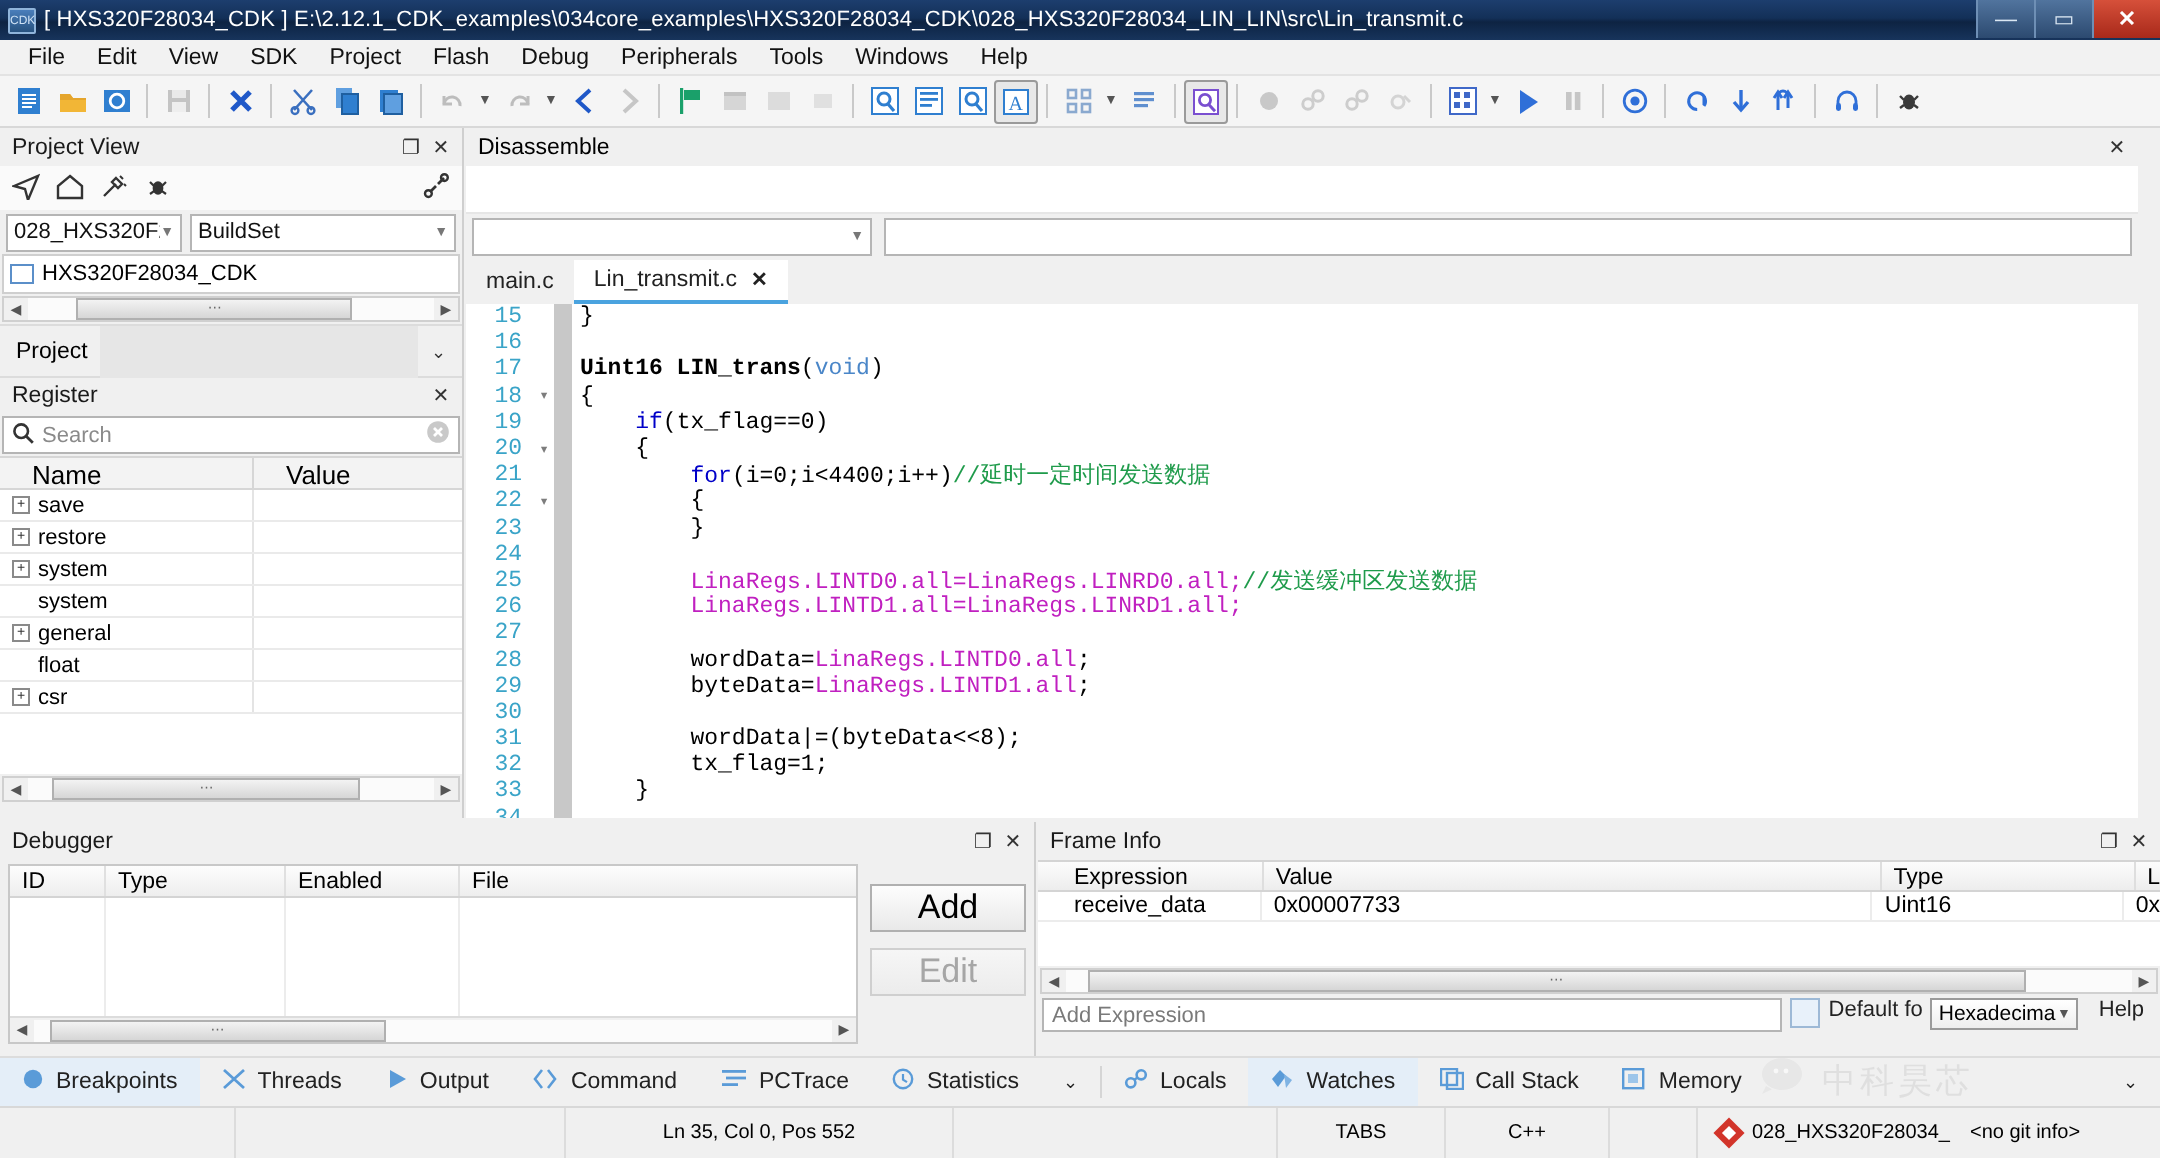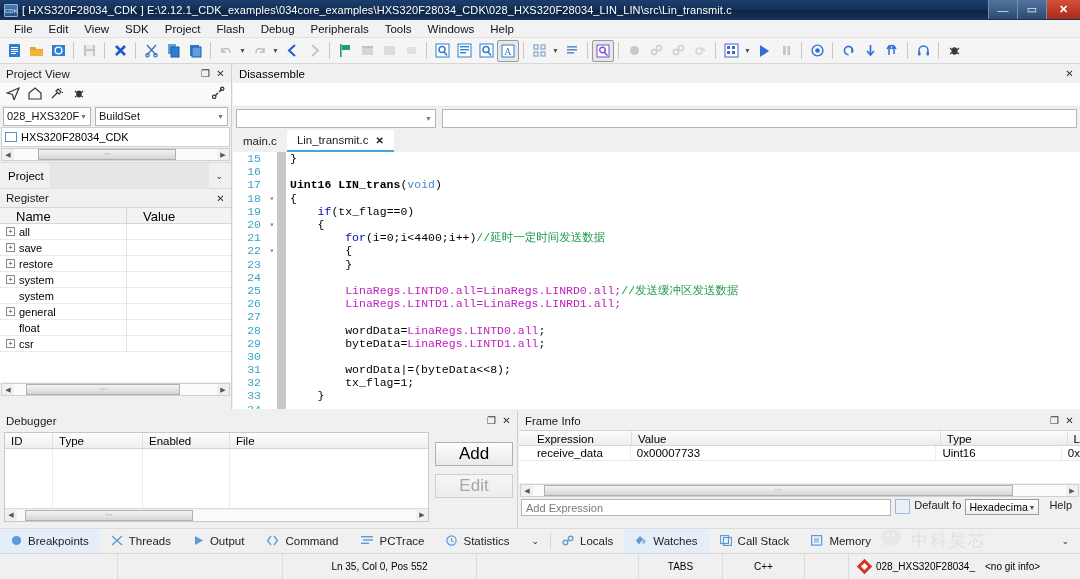--- a/index.html
+++ b/index.html
@@ -98,21 +98,21 @@
   .rh-val { flex:1; }
   .reg-row { height:16px; display:flex; border-bottom:1px solid #eaeaea; }
   .reg-row .c1 { width:127px; border-right:1px solid #e4e4e4; display:flex; align-items:center;
                  padding-left:6px; font-size:11px;}
   .reg-row .c2 { flex:1; }
   .exp { width:9px;height:9px;border:1px solid #8a8a8a; background:#fff; font-size:7px;
          line-height:7px; text-align:center; margin-right:4px; color:#333; flex:0 0 auto;}
   .exp.none { border:none; background:transparent; }
 
   
-  .editor { position:absolute; left:233px; top:0; right:0; height:345px; background:#fff; }
+  .editor { position:absolute; left:233px; top:0; right:11px; height:345px; background:#fff; }
   .ed-hdr { height:19px; display:flex;align-items:center; background:#f0f0f0; padding:0 4px 0 6px;
             font-size:11.5px;}
   .ed-blank { height:24px; background:#fff; border-bottom:1px solid #e6e6e6;}
   .ed-combos { height:22px; display:flex; align-items:center; gap:6px; padding:0 3px;
                background:#f0f0f0;}
   .ed-combos .c1 { width:200px; }
   .ed-combos .c2 { flex:1; }
   .tabbar { height:23px; background:#f0f0f0; display:flex; align-items:flex-end; }
   .tab { height:22px; padding:0 10px; display:flex; align-items:center; gap:7px;
          font-size:11.5px; color:#222; }
@@ -540,33 +540,41 @@
         <span class="grey"></span>
         <span class="chev">⌄</span>
       </div>
 
       <div class="panel-hdr" style="border-top:1px solid #dcdcdc">
         <span>Register</span>
         <span class="sp"></span>
         <span class="hdr-btn">✕</span>
       </div>
 
+      <div class="reg-search">
+        <span>
+          <svg width="11" height="11">
+              <circle cx="4.6" cy="4.6" r="3.4" fill="none" stroke="#333" stroke-width="1.3"></circle>
+              <path d="M7 7l3.4 3.4" stroke="#333" stroke-width="1.4"></path>
+            </svg>
+        </span>
+        <span class="ph">Search</span>
+        <span>
+          <svg width="12" height="12">
+              <circle cx="6" cy="6" r="5.4" fill="#c9c9c9"></circle>
+              <path d="M4 4l4 4M8 4l-4 4" stroke="#fff" stroke-width="1.4"></path>
+            </svg>
+        </span>
+      </div>
 
       <div class="reg-table">
         <div class="reg-head">
           <div class="rh-name">Name</div>
           <div class="rh-val">Value</div>
         </div>
-        <div class="reg-row">
-            <div class="c1">
-              <span class="exp">+</span>
-              <span>all</span>
-            </div>
-            <div class="c2"></div>
-          </div>
         <div class="reg-row">
             <div class="c1">
               <span class="exp">+</span>
               <span>save</span>
             </div>
             <div class="c2"></div>
           </div>
         <div class="reg-row">
             <div class="c1">
               <span class="exp">+</span>

